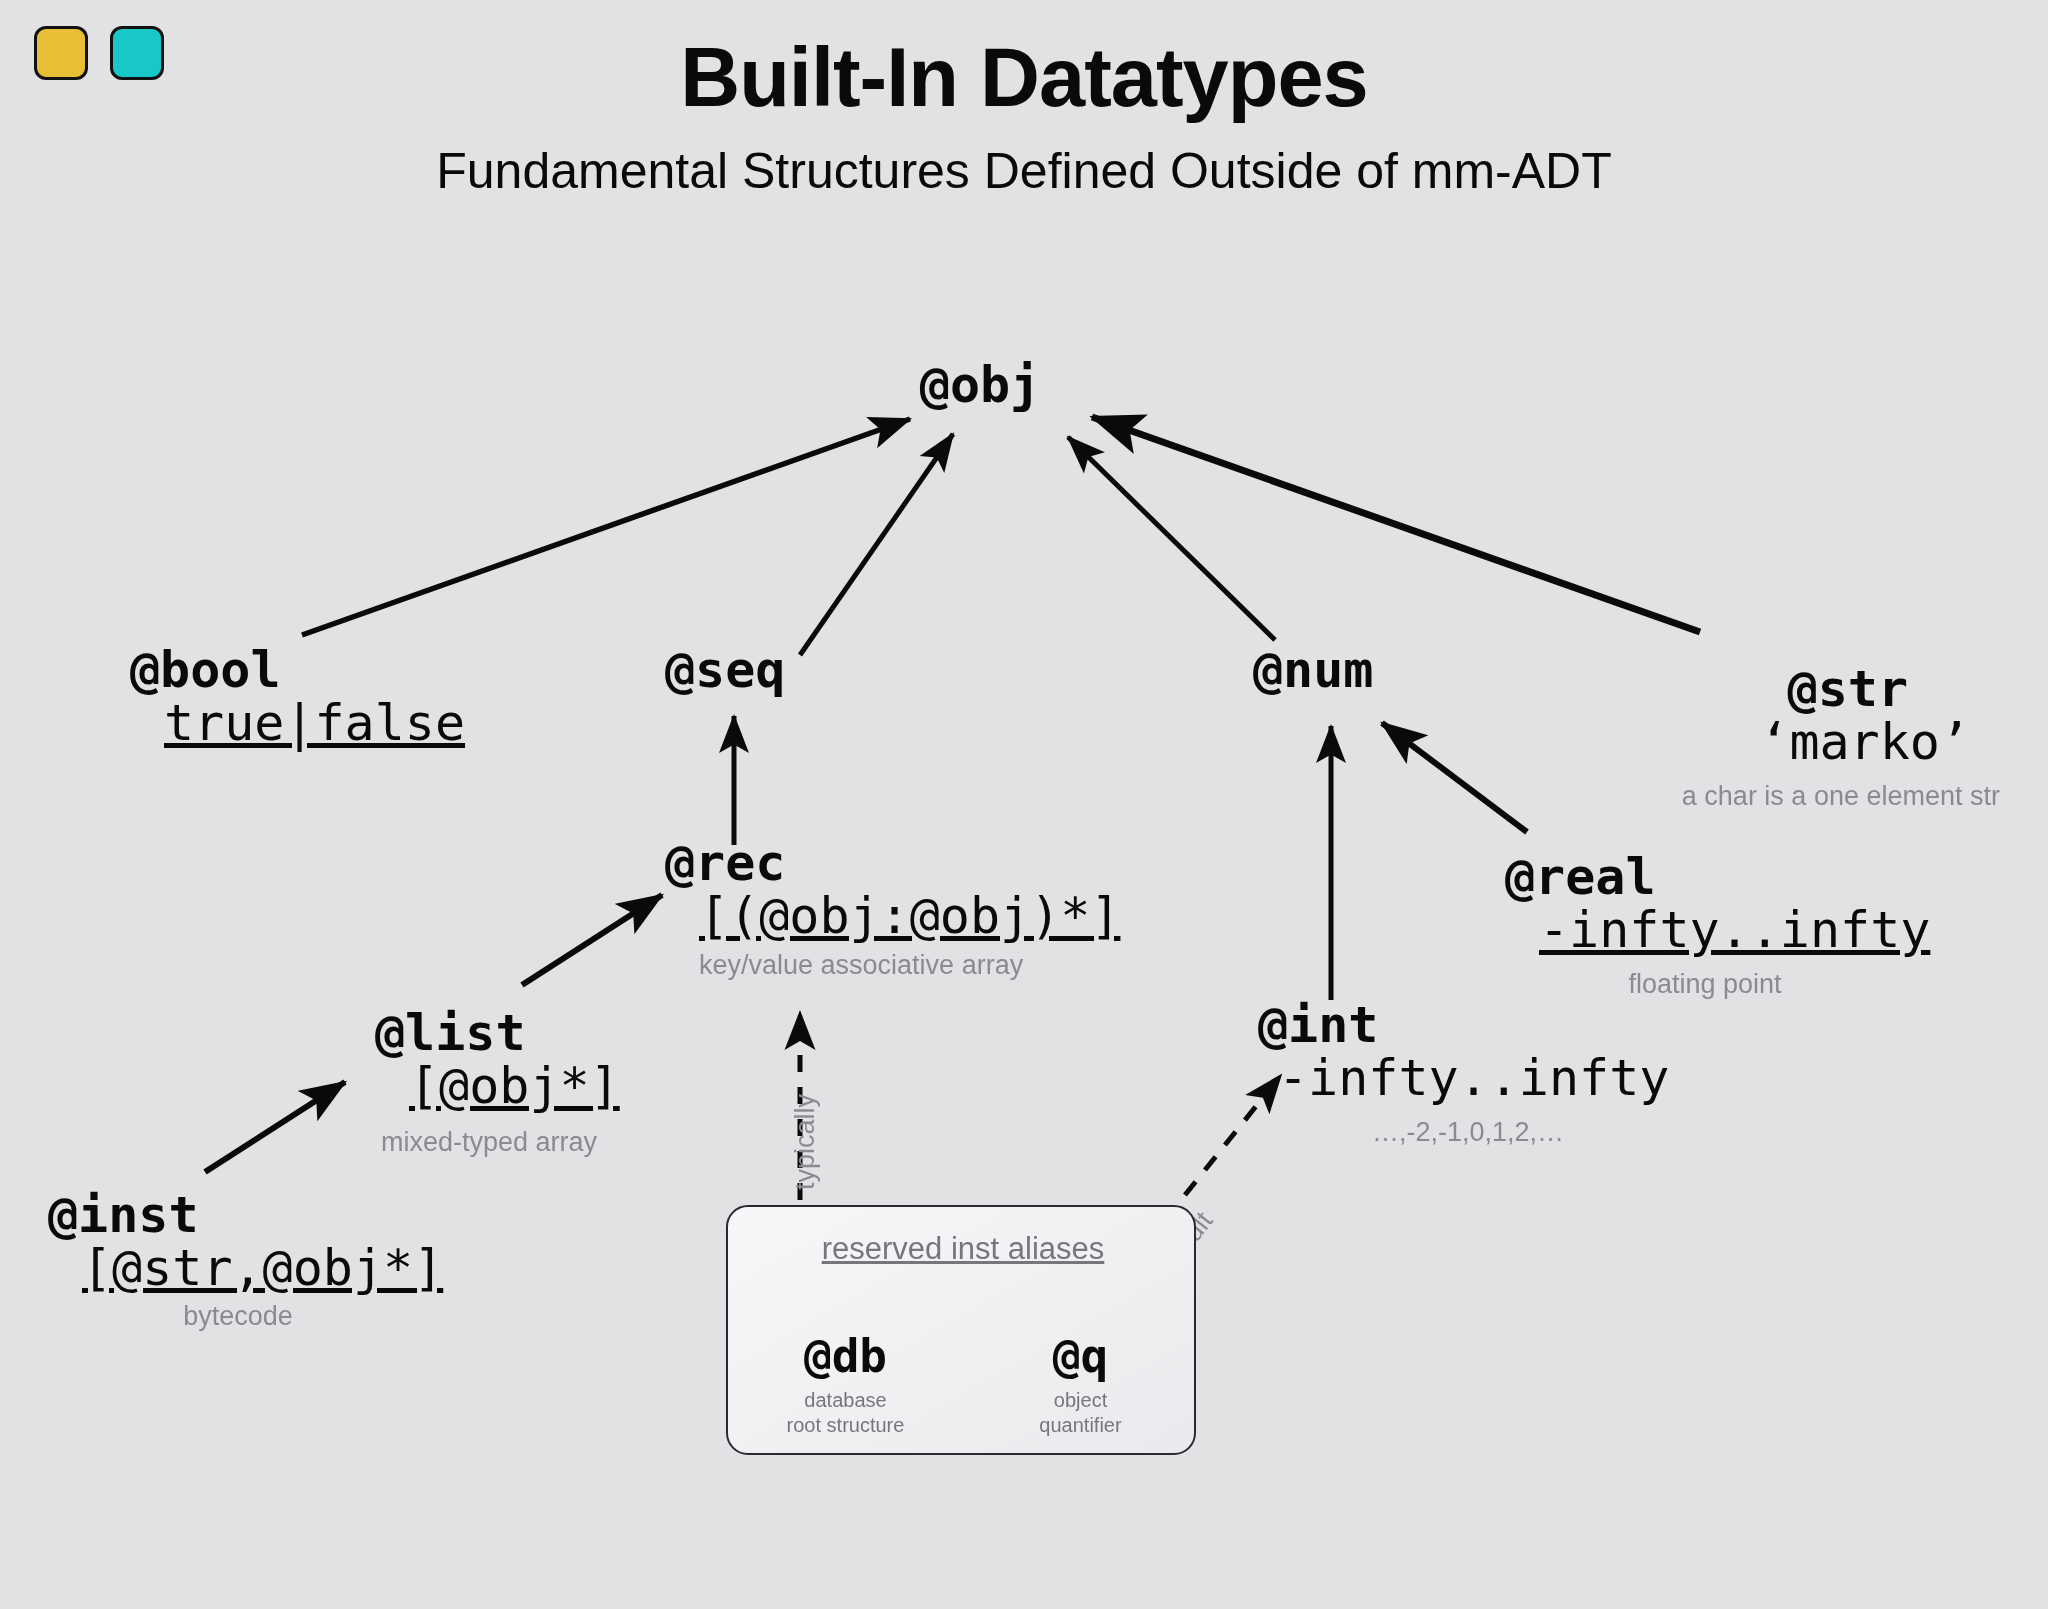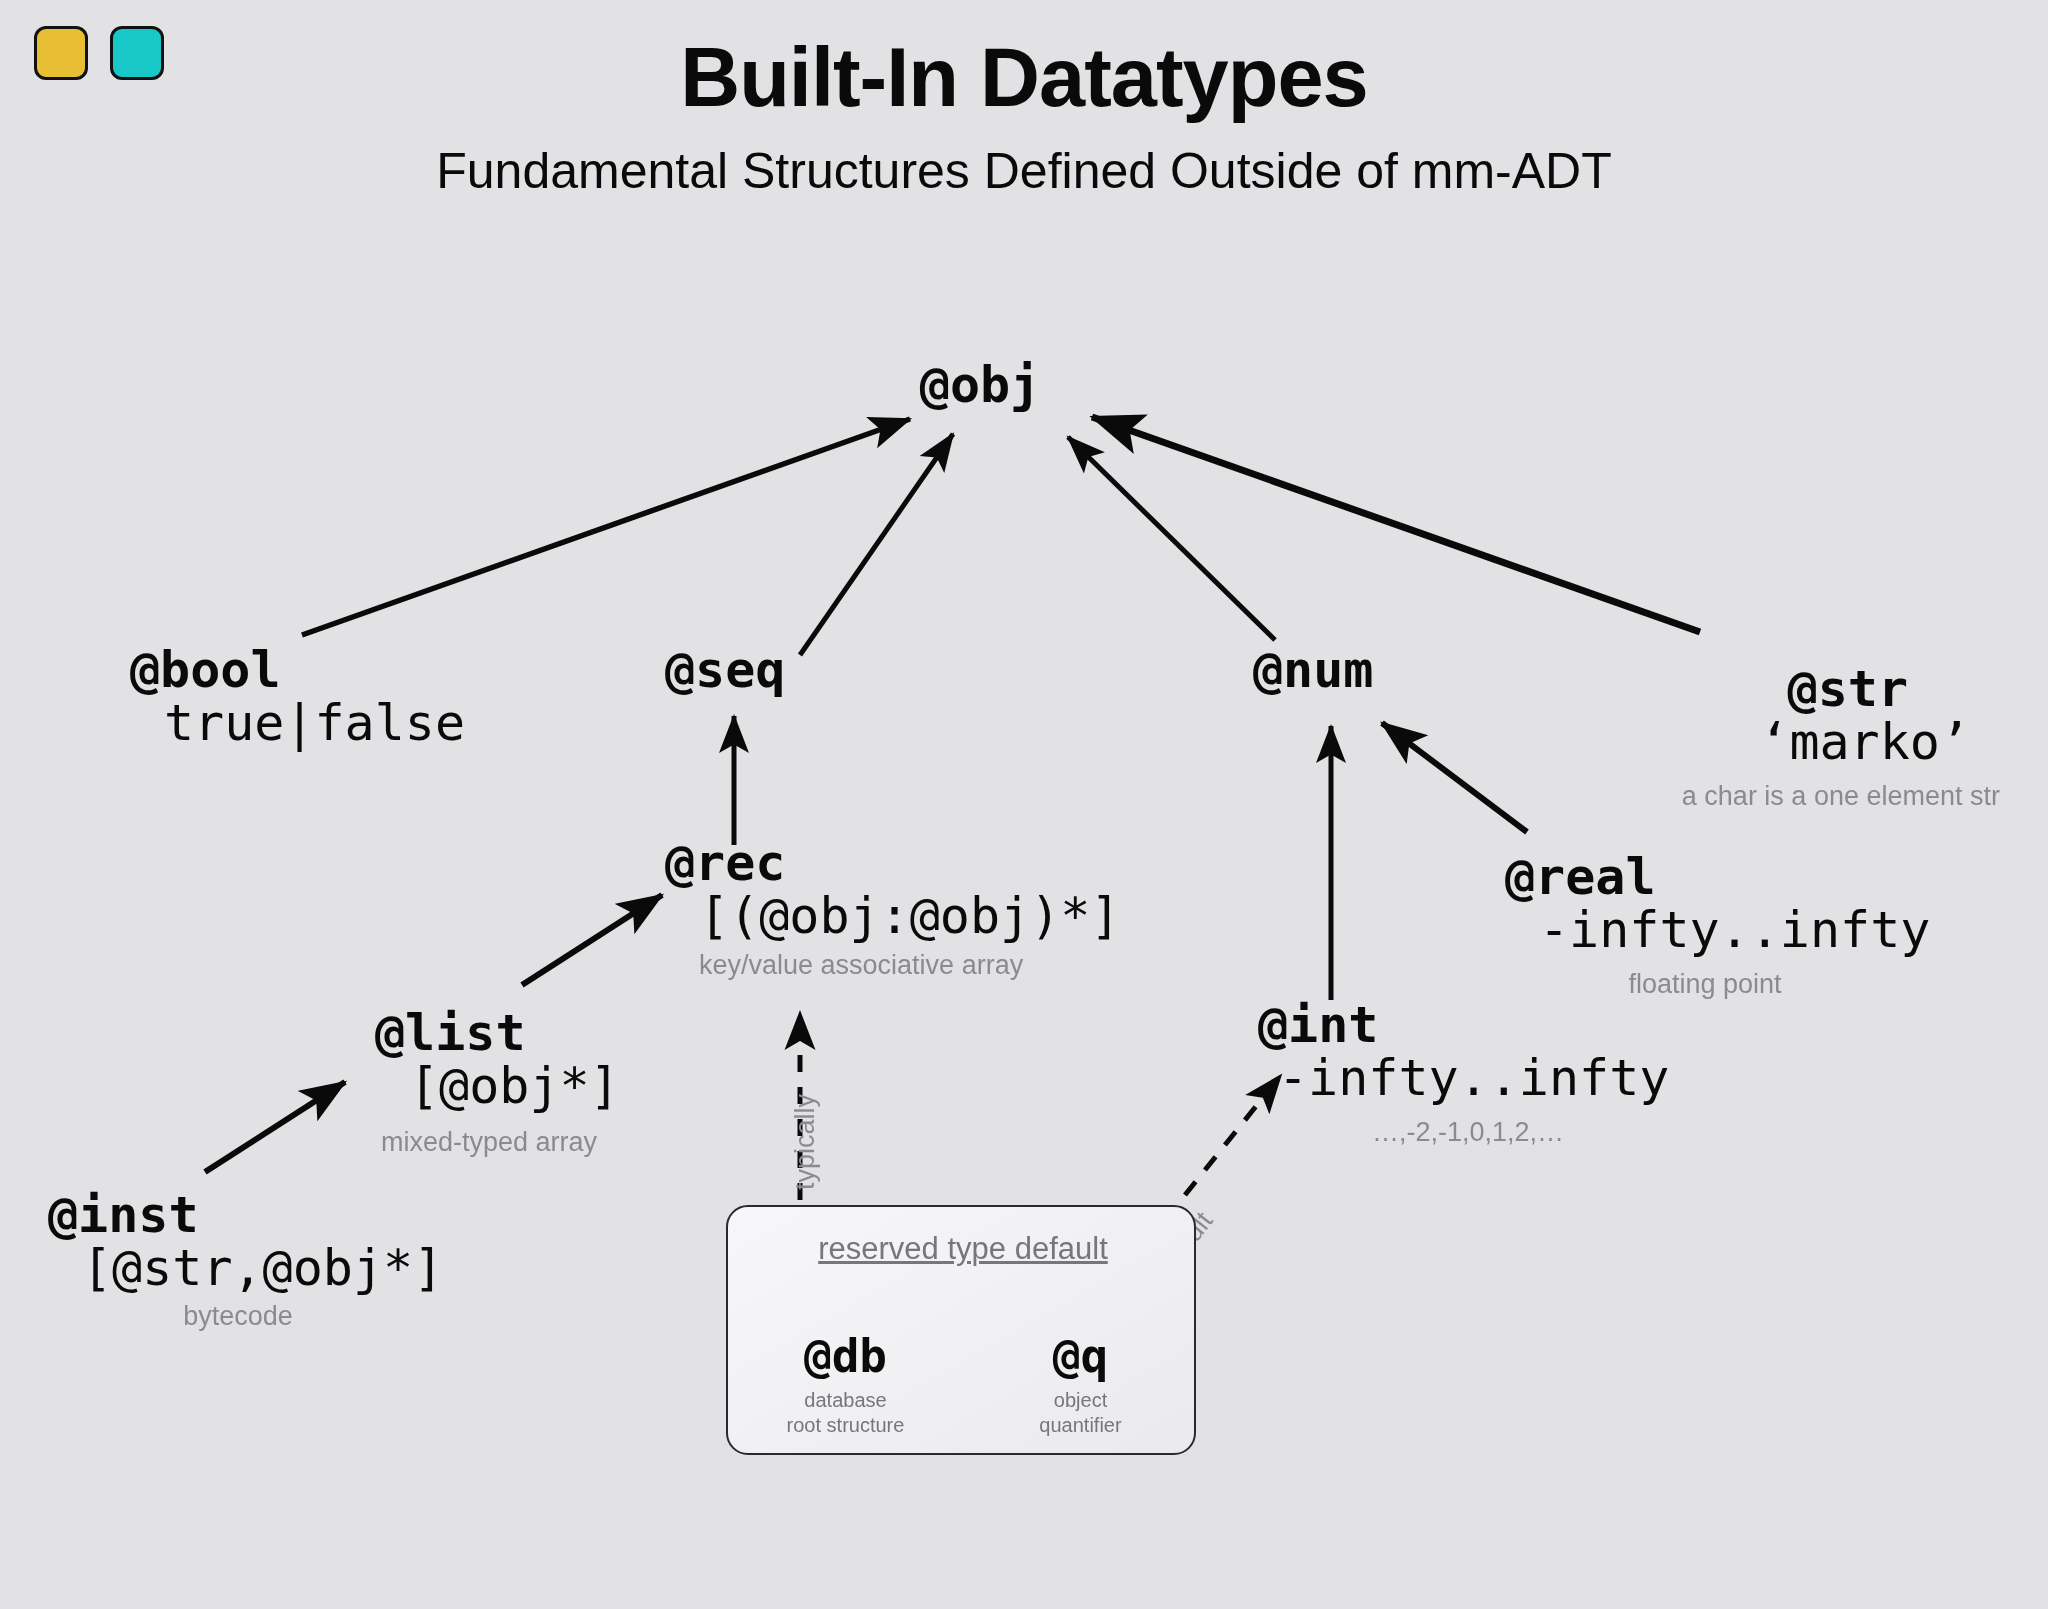--- a/index.html
+++ b/index.html
@@ -75,21 +75,21 @@
     line-height: 1.15;
   }
   .node-cap {
     font-family: "Liberation Sans", sans-serif;
     font-size: 27px;
     color: #8a8a90;
     line-height: 1.2;
   }
   .ctr  { text-align: center; }
   .rgt  { text-align: right; }
-  .ind  { padding-left: 34px; }
+  .ind  { padding-left: 34px; text-decoration: underline; }
 
   
   #edges {
     position: absolute;
     top: 0; left: 0;
     width: 2048px;
     height: 1609px;
     pointer-events: none;
   }
 
@@ -243,21 +243,21 @@
     <div class="node-cap ctr" style="margin-top:8px; width:420px;">…,-2,-1,0,1,2,…</div>
   </div>
 
   <div class="node" style="left:48px; top:1190px;">
     <div class="node-name">@inst</div>
     <div class="node-sig ind">[@str,@obj*]</div>
     <div class="node-cap ctr" style="margin-top:2px; width:380px;">bytecode</div>
   </div>
 
   <div class="alias-box">
-    <div class="alias-title">reserved type default</div>
+    <div class="alias-title">reserved inst aliases</div>
     <div class="alias-cols">
       <div class="alias-col">
         <div class="alias-name">@db</div>
         <div class="alias-desc">database
 root structure</div>
       </div>
       <div class="alias-col">
         <div class="alias-name">@q</div>
         <div class="alias-desc">object
 quantifier</div>

